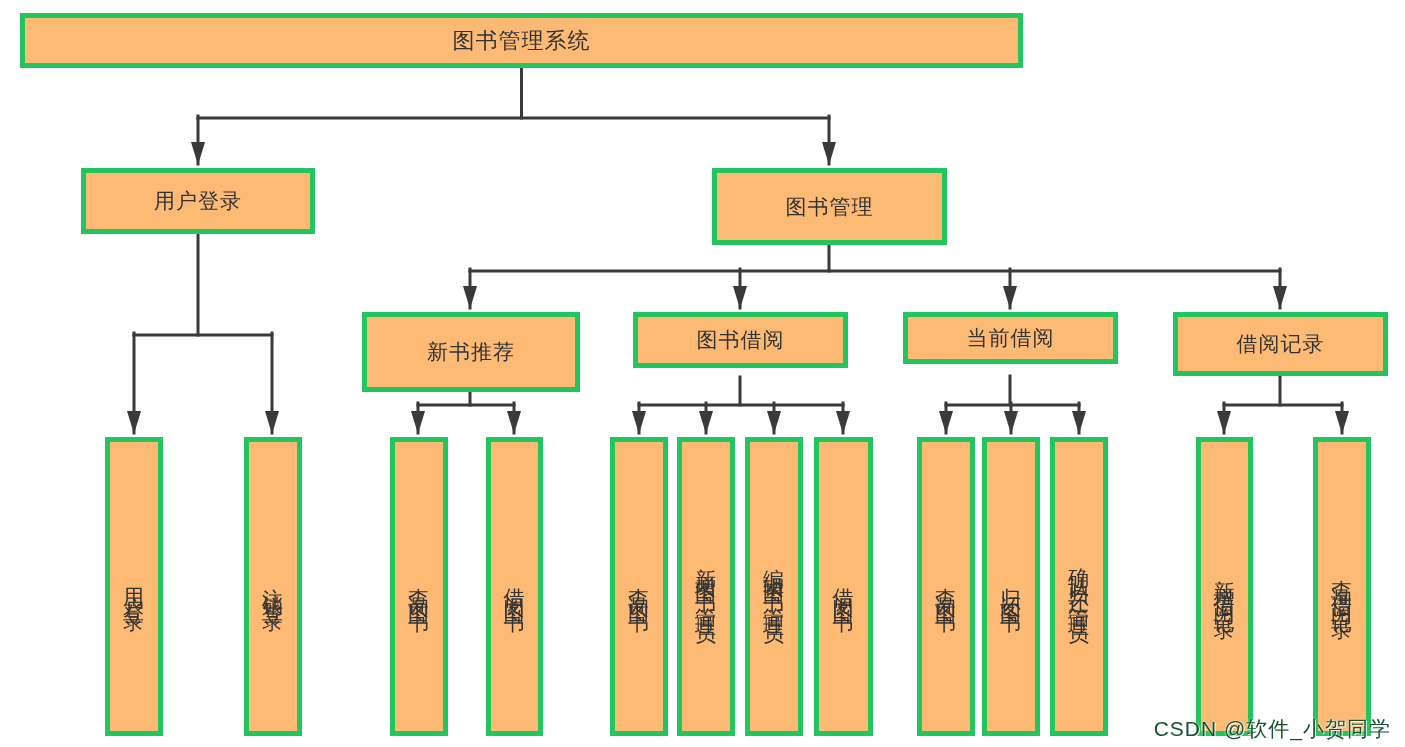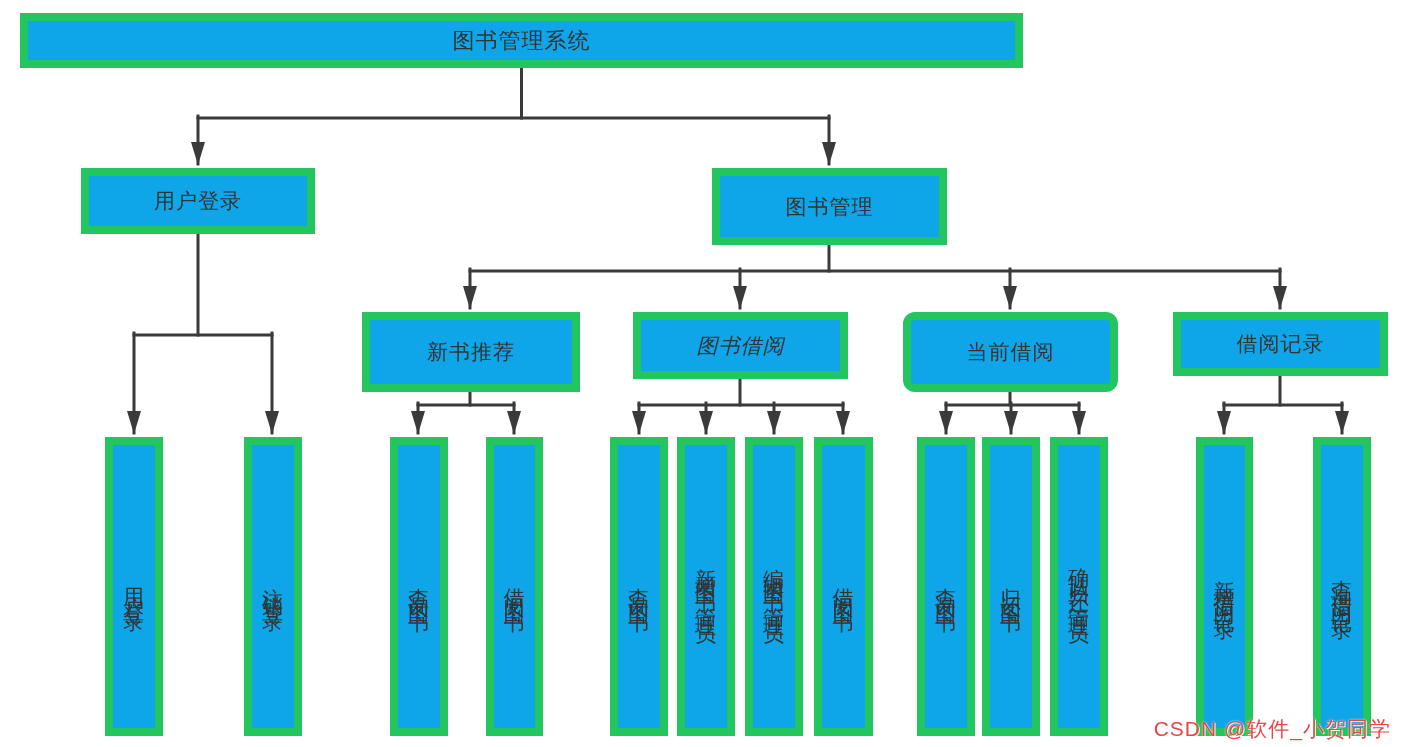--- a/index.html
+++ b/index.html
@@ -7,43 +7,43 @@
     position:relative;
     width:1405px;height:747px;
     background:#ffffff;
     font-family:"Liberation Sans", sans-serif;
     overflow:hidden;
   }
   #wires{position:absolute;left:0;top:0;z-index:1;}
   .node{
     position:absolute;
     box-sizing:border-box;
-    background:#0ea5e9;
-    border:8px solid #22c55e;
+    background:#fdba74;
+    border:5px solid #22c55e;
     color:#333333;
     display:flex;align-items:center;justify-content:center;
     z-index:2;
   }
   .hbox{font-size:21px;letter-spacing:1px;}
   .rootbox{font-size:22px;}
   .vbox{z-index:2;}
   .vtext{
     writing-mode:vertical-lr;
     text-orientation:mixed;
     font-size:21px;
     letter-spacing:8px;
     color:#333333;
     line-height:1;
   }
   .watermark{
     position:absolute;
     right:14px;bottom:4px;
     z-index:5;
     font-size:21px;
-    color:#ef4444;
+    color:#14532d;
     letter-spacing:1px;
     text-shadow:0 0 2px rgba(255,255,255,.95), 1px 1px 0 rgba(255,255,255,.85);
     white-space:nowrap;
   }
 </style>
 </head>
 <body>
 
 <div id="stage">
 
@@ -96,22 +96,22 @@
       <path d="M1342,403 L1342,433" marker-end="url(#arrow)"></path>
     </g>
   </svg>
 
   <div class="node hbox rootbox" style="left:20px;top:13px;width:1003px;height:55px;">图书管理系统</div>
 
   <div class="node hbox" style="left:81px;top:168px;width:234px;height:66px;">用户登录</div>
   <div class="node hbox" style="left:712px;top:168px;width:235px;height:77px;">图书管理</div>
 
   <div class="node hbox" style="left:362px;top:312px;width:218px;height:80px;">新书推荐</div>
-  <div class="node hbox" style="left:633px;top:312px;width:215px;height:67px;font-style:italic;">图书借阅</div>
-  <div class="node hbox" style="left:903px;top:312px;width:215px;height:80px;border-radius:12px;">当前借阅</div>
+  <div class="node hbox" style="left:633px;top:312px;width:215px;height:56px;">图书借阅</div>
+  <div class="node hbox" style="left:903px;top:312px;width:215px;height:52px;">当前借阅</div>
   <div class="node hbox" style="left:1173px;top:312px;width:215px;height:64px;">借阅记录</div>
 
   <div class="node vbox" style="left:105px;top:437px;width:58px;height:299px;">
     <span class="vtext">用户登录</span>
   </div>
   <div class="node vbox" style="left:244px;top:437px;width:58px;height:299px;">
     <span class="vtext">注销登录</span>
   </div>
 
   <div class="node vbox" style="left:390px;top:437px;width:58px;height:299px;">

